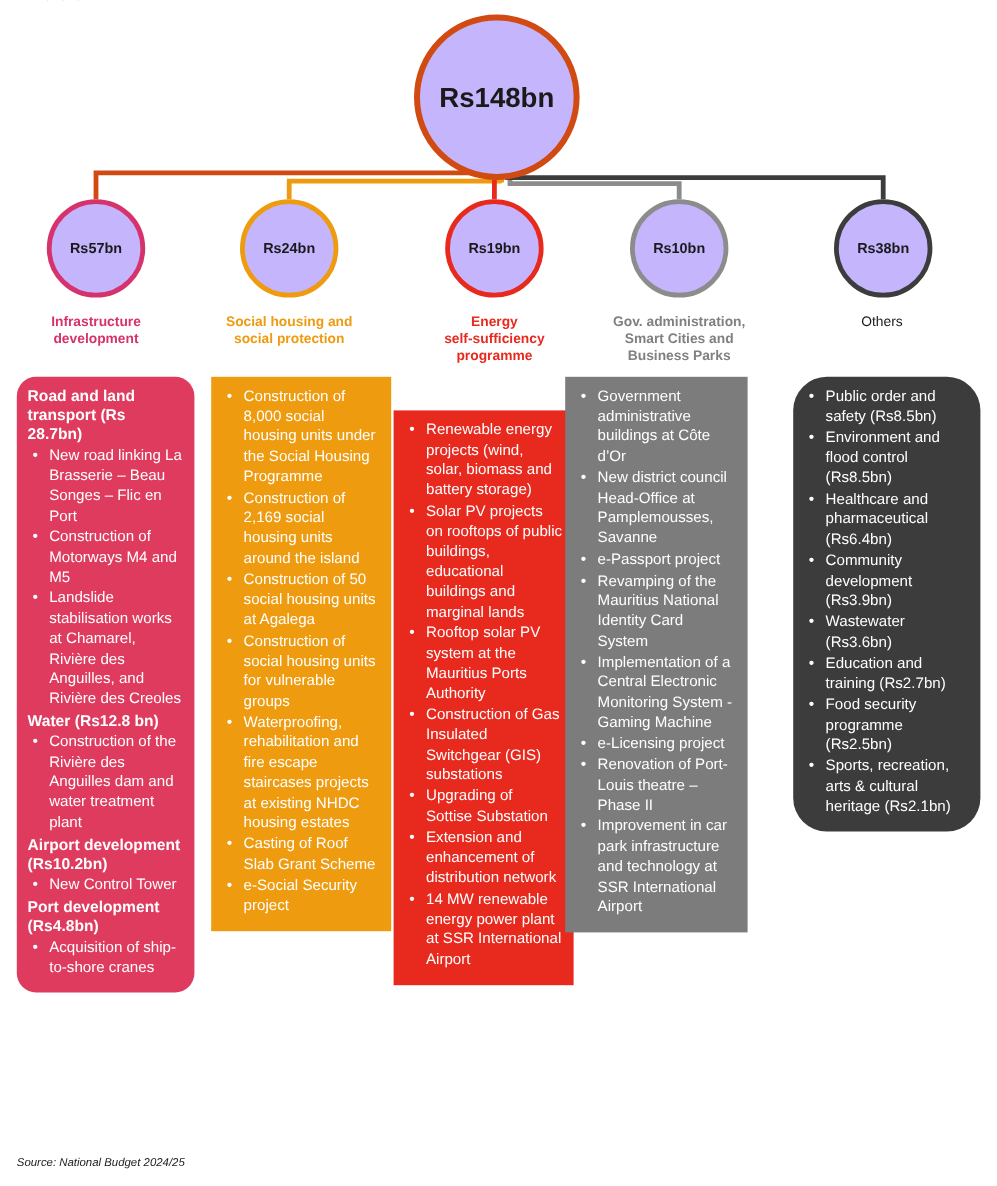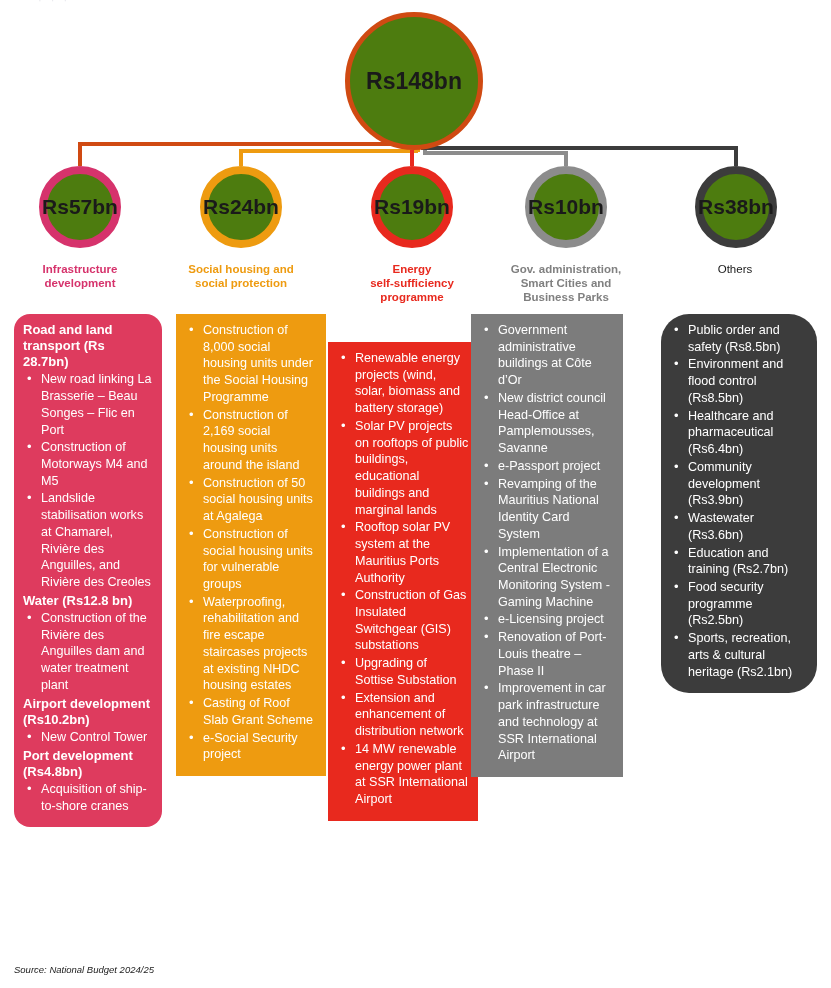--- a/index.html
+++ b/index.html
@@ -34,38 +34,38 @@
   .tree {
     position: absolute;
     left: 0; top: 0;
     width: 831px; height: 312px;
   }
   .tree svg { display: block; }
 
   .node {
     position: absolute;
     border-radius: 50%;
-    background: #4d7c0f;
+    background: #c4b5fd;
     display: flex;
     align-items: center;
     justify-content: center;
     font-weight: bold;
     color: #1a1a1a;
     text-align: center;
   }
   .node.root {
     left: 345px; top: 12px;
     width: 138px; height: 138px;
     border: 5px solid #D04A12;
     font-size: 23px;
   }
   .node.child {
     width: 82px; height: 82px;
-    border: 8px solid #0ea5e9;
-    font-size: 21px;
+    border: 4px solid #0ea5e9;
+    font-size: 12px;
     top: 166px;
   }
   .n0 { left: 39px;  border-color: #D6336C; }
   .n1 { left: 200px; border-color: #EE9B10; }
   .n2 { left: 371px; border-color: #E8291E; }
   .n3 { left: 525px; border-color: #8C8C8C; }
   .n4 { left: 695px; border-color: #3C3C3C; }
 
   .cat-label {
     position: absolute;

